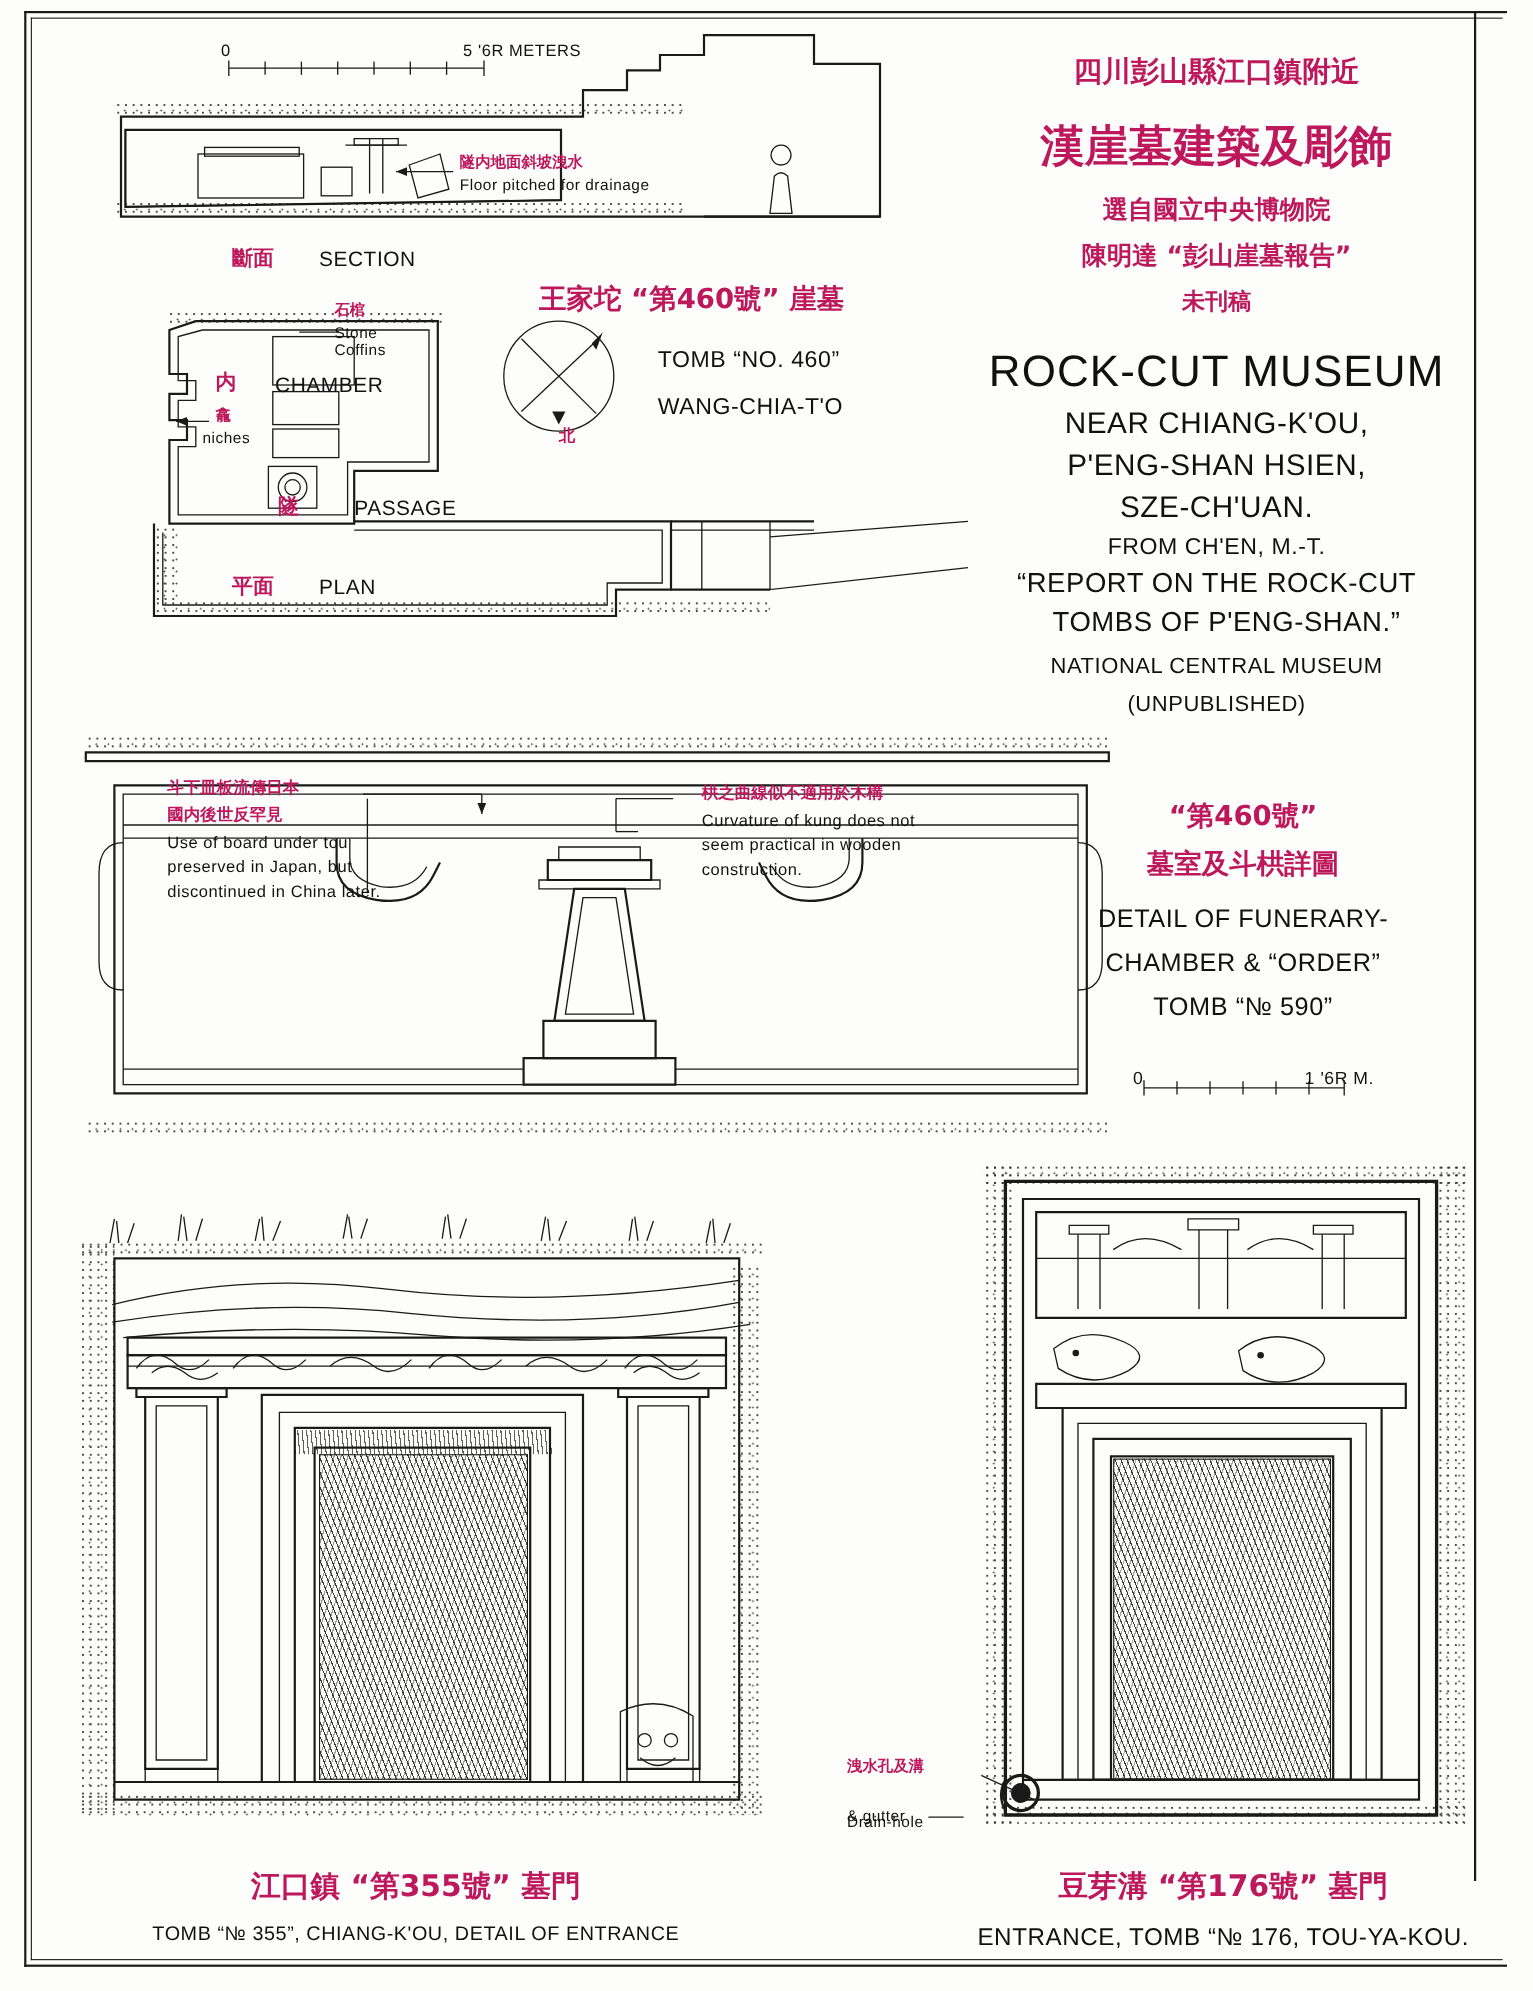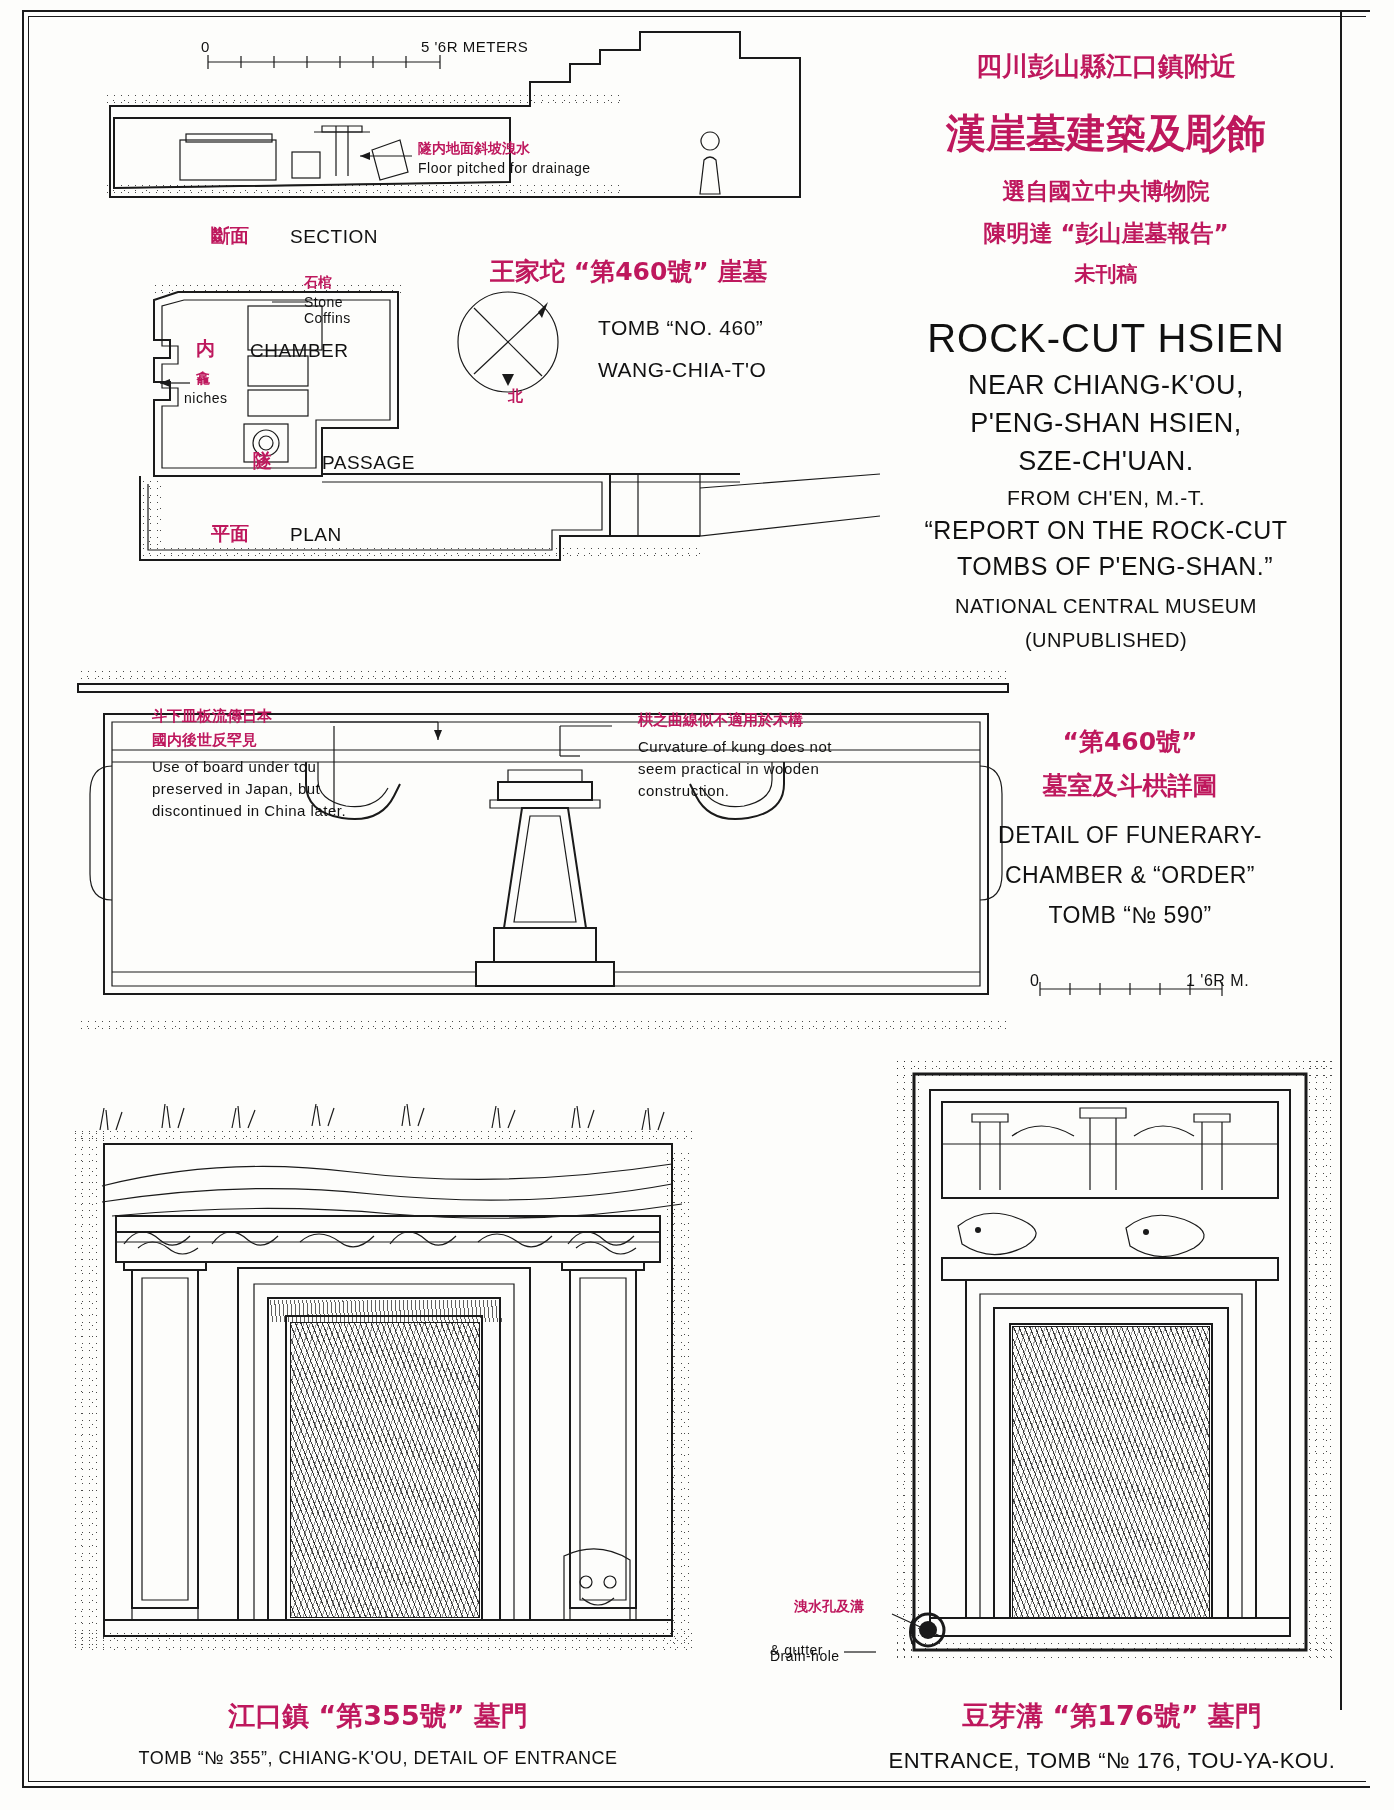--- a/index.html
+++ b/index.html
@@ -228,21 +228,21 @@
     <div class="txt lat" style="left:598px; top:358px; font-size:21px;">WANG-CHIA-T'O</div>
   </div>
 
   <div>
     <div class="txt han ctr" style="left:1106px; top:52px; font-size:26px;">四川彭山縣江口鎮附近</div>
     <div class="txt han ctr" style="left:1106px; top:110px; font-size:40px;">漢崖墓建築及彫飾</div>
     <div class="txt han ctr" style="left:1106px; top:178px; font-size:23px;">選自國立中央博物院</div>
     <div class="txt han ctr" style="left:1106px; top:220px; font-size:23px;">陳明達 “彭山崖墓報告”</div>
     <div class="txt han ctr" style="left:1106px; top:262px; font-size:21px;font-family:Liberation Serif, serif;">未刊稿</div>
 
-    <div class="txt lat ctr" style="left:1106px; top:315px; font-size:40px; letter-spacing:1px;">ROCK-CUT HSIEN</div>
+    <div class="txt lat ctr" style="left:1106px; top:315px; font-size:40px; letter-spacing:1px;">ROCK-CUT MUSEUM</div>
     <div class="txt lat ctr" style="left:1106px; top:370px; font-size:27px;">NEAR CHIANG-K'OU,</div>
     <div class="txt lat ctr" style="left:1106px; top:408px; font-size:27px;">P'ENG-SHAN HSIEN,</div>
     <div class="txt lat ctr" style="left:1106px; top:446px; font-size:27px;">SZE-CH'UAN.</div>
     <div class="txt lat ctr" style="left:1106px; top:486px; font-size:21px;">FROM CH'EN, M.-T.</div>
     <div class="txt lat ctr" style="left:1106px; top:516px; font-size:25px;">“REPORT ON THE ROCK-CUT</div>
     <div class="txt lat ctr" style="left:1115px; top:552px; font-size:25px;">TOMBS OF P'ENG-SHAN.”</div>
     <div class="txt lat ctr" style="left:1106px; top:595px; font-size:20px;">NATIONAL CENTRAL MUSEUM</div>
     <div class="txt lat ctr" style="left:1106px; top:629px; font-size:20px;">(UNPUBLISHED)</div>
   </div>
 
@@ -452,21 +452,21 @@
       <path class="s" d="M20,560 q-8,14 0,28"></path>
     </svg>
 
     <div class="hatch" style="left:1012px; top:1326px; width:198px; height:292px; opacity:0.85;"></div>
     <div class="hatch2" style="left:1012px; top:1326px; width:198px; height:292px; opacity:0.4;"></div>
     <div class="boxthin" style="left:1012px; top:1326px; width:198px; height:292px;"></div>
 
     <svg style="left:840px; top:1600px;" width="110" height="40">
       <line class="s1" x1="100" y1="36" x2="52" y2="14"></line>
     </svg>
-    <div class="txt han" style="left:770px; top:1598px; font-size:14px;margin-left:24px;">洩水孔及溝</div>
+    <div class="txt han" style="left:770px; top:1598px; font-size:14px;">洩水孔及溝</div>
     <div class="txt lat" style="left:770px; top:1622px; font-size:14px;margin-top:26px;">Drain-hole</div>
     <div class="txt lat" style="left:770px; top:1642px; font-size:14px;">&amp; gutter</div>
     <svg style="left:844px; top:1648px;" width="40" height="10">
       <line class="s1" x1="0" y1="4" x2="32" y2="4"></line>
     </svg>
 
     <div class="txt han ctr" style="left:1112px; top:1700px; font-size:27px;">豆芽溝 “第176號” 墓門</div>
     <div class="txt lat ctr" style="left:1112px; top:1748px; font-size:22px;">ENTRANCE, TOMB “№ 176, TOU-YA-KOU.</div>
   </div>
 

